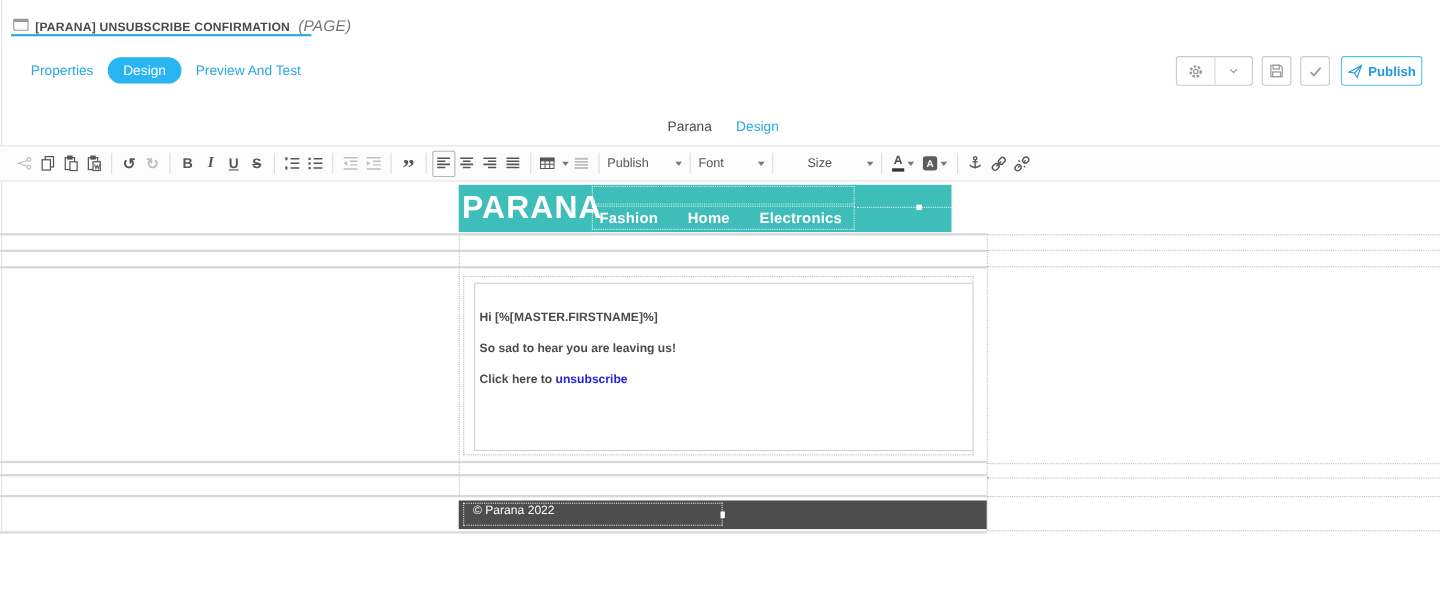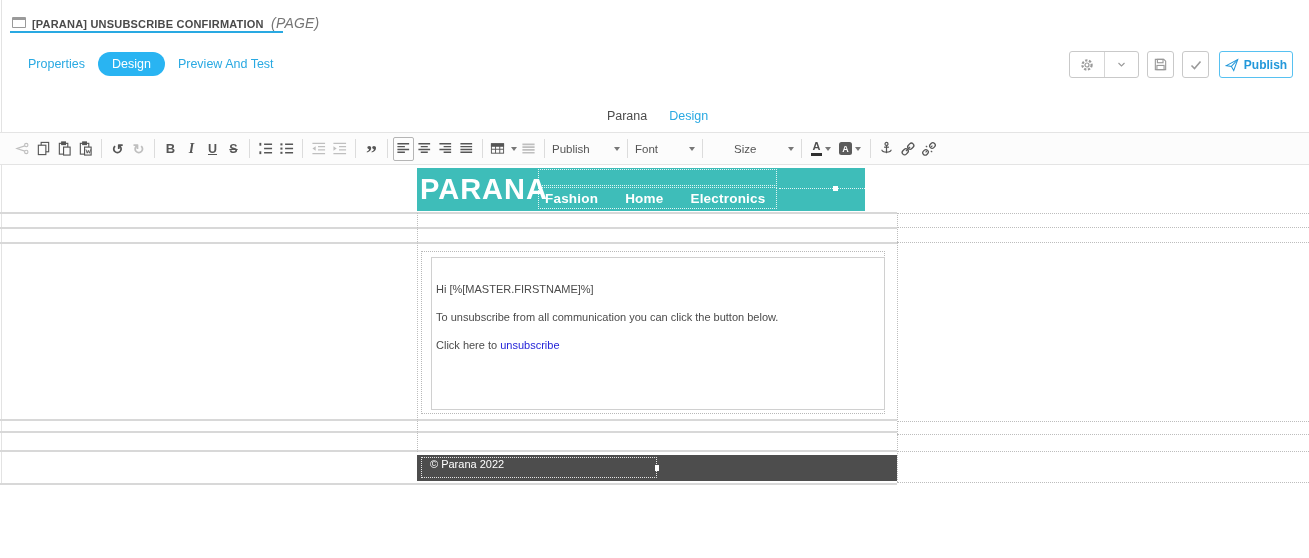--- a/index.html
+++ b/index.html
@@ -104,21 +104,21 @@
   .nav-link { color:#fff; font-size:13.5px; font-weight:700; letter-spacing:.2px; white-space:nowrap; cursor:pointer; }
   .nav-right-line { position:absolute; left:362px; top:20px; width:116px; height:0; border-top:1px dotted rgba(255,255,255,.85); }
   .handle { position:absolute; width:5px; height:5px; background:#fff; }
 
   .content-outer { position:absolute; left:421px; top:251px; width:464px; height:163px; border:1px dotted #b8b8b8; }
   .content-inner {
     position:absolute; left:431px; top:257px; width:454px; height:153px;
     border:1px solid #d0d0d0; background:#fff;
     padding:25px 10px 0 4px; font-size:11px; color:#4b4b4b;
   }
-  .content-inner p { margin:0 0 16px 0; line-height:12px; white-space:nowrap; }
+  .content-inner p { margin:0 0 16px 0; line-height:12px; white-space:nowrap;font-weight:bold; }
   .body-link { color:var(--link,#2424d8); text-decoration:none; cursor:pointer; }
 
   .mail-footer { position:absolute; left:417px; top:455px; width:480px; height:26px; background:var(--footer-dark,#4d4d4d); }
   .footer-cell {
     position:absolute; left:4px; top:2px; width:236px; height:21px;
     display:flex; padding-left:8px;
     color:#fff; font-size:11px; white-space:nowrap;
   }
   svg { display:block; }
 </style>
@@ -409,21 +409,21 @@
 <div class="hl-dot" style="left:897px; top:451px; width:412px;"></div>
 <div class="hl" style="left:0; top:483px; width:897px;"></div>
 <div class="hl-dot" style="left:897px; top:482px; width:412px;"></div>
 
 <div class="vl-dot" style="left:417px; top:213px; height:239px;"></div>
 <div class="vl-dot" style="left:897px; top:213px; height:269px;"></div>
 
 <div class="content-outer"></div>
 <div class="content-inner">
   <p>Hi [%[MASTER.FIRSTNAME]%]</p>
-  <p>To unsubscribe from all communication you can click the button below.</p>
+  <p>So sad to hear you are leaving us!</p>
   <p><span>Click here to </span><a class="body-link">unsubscribe</a></p>
 </div>
 
 <div class="mail-footer">
   <div class="footer-cell wdot">
     <span>© Parana 2022</span>
   </div>
   <div class="handle" style="left:238px; top:10px; width:4px; height:6px;"></div>
 </div>
 

